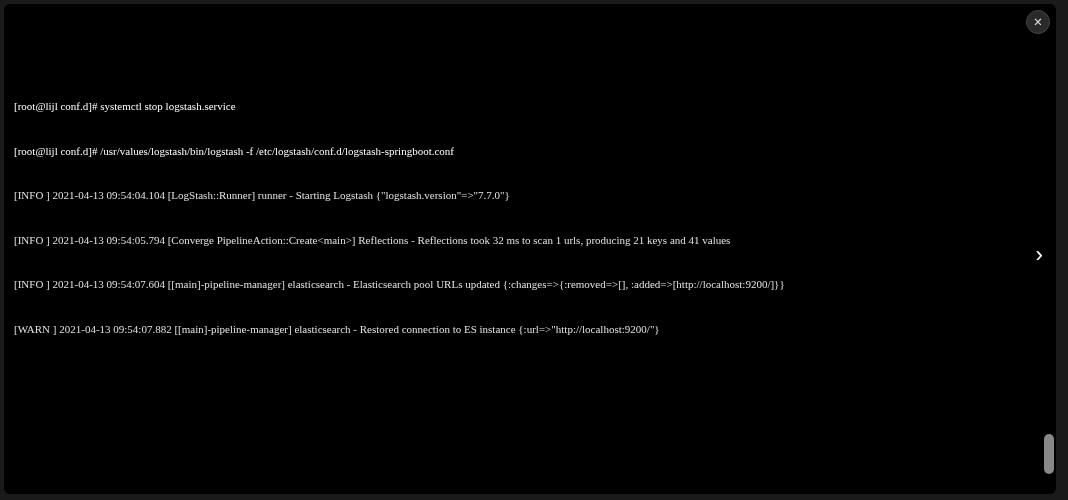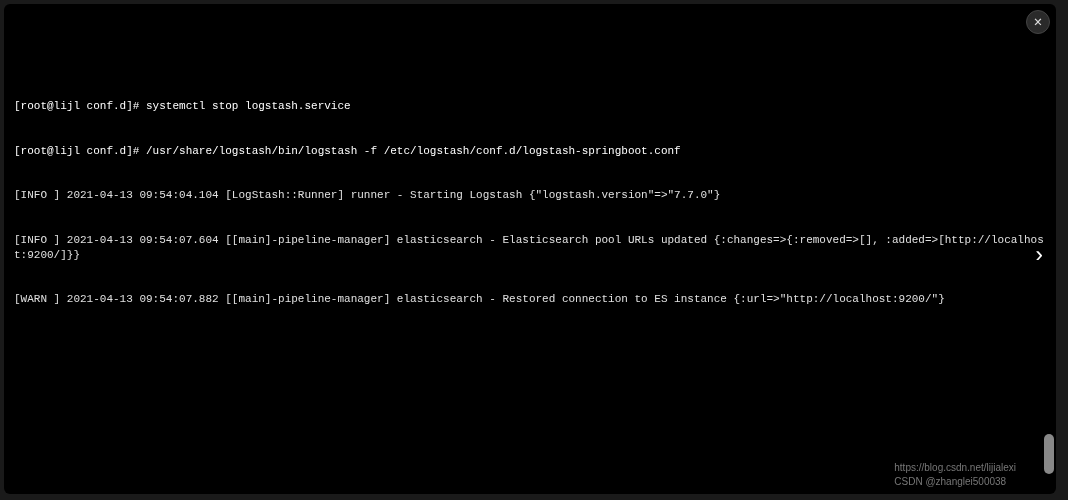--- a/index.html
+++ b/index.html
@@ -37,21 +37,21 @@
     color: #ddd;
     display: flex;
     align-items: center;
     justify-content: center;
     font-size: 14px;
     cursor: pointer;
     z-index: 10;
     border: 1px solid #444;
   }
   .prompt { color: #fff; }
-  .line { display: block; }
+  .line { display: block; font-family: Liberation Serif, serif; }
   .watermark {
     position: absolute;
     right: 40px;
     bottom: 6px;
     color: #777;
     font-size: 10px;
     font-family: Arial, sans-serif;
     z-index: 5;
   }
   .chevron {
@@ -79,31 +79,30 @@
 </style>
 </head>
 <body>
 
 <div class="terminal">
   <div class="close-btn">✕</div>
   <div class="chevron">›</div>
   <div class="scroll-thumb"></div>
 
   <span class="line prompt">[root@lijl conf.d]# systemctl stop logstash.service</span>
-  <span class="line prompt">[root@lijl conf.d]# /usr/share/logstash/bin/logstash -f /etc/logstash/conf.d/logstash-springboot.conf</span>
+  <span class="line prompt">[root@lijl conf.d]# /usr/values/logstash/bin/logstash -f /etc/logstash/conf.d/logstash-springboot.conf</span>
   <span class="line">[INFO ] 2021-04-13 09:54:04.104 [LogStash::Runner] runner - Starting Logstash {"logstash.version"=&gt;"7.7.0"}</span>
+  <span class="line">[INFO ] 2021-04-13 09:54:05.794 [Converge PipelineAction::Create&lt;main&gt;] Reflections - Reflections took 32 ms to scan 1 urls, producing 21 keys and 41 values</span>
   <span class="line">[INFO ] 2021-04-13 09:54:07.604 [[main]-pipeline-manager] elasticsearch - Elasticsearch pool URLs updated {:changes=&gt;{:removed=&gt;[], :added=&gt;[http://localhost:9200/]}}</span>
   <span class="line">[WARN ] 2021-04-13 09:54:07.882 [[main]-pipeline-manager] elasticsearch - Restored connection to ES instance {:url=&gt;"http://localhost:9200/"}</span>
   
   
   
   
   
   
   
   
   
   
   
 
-  <div class="watermark">https://blog.csdn.net/lijialexi
-CSDN @zhanglei500038</div>
 </div>
 
 </body></html>

